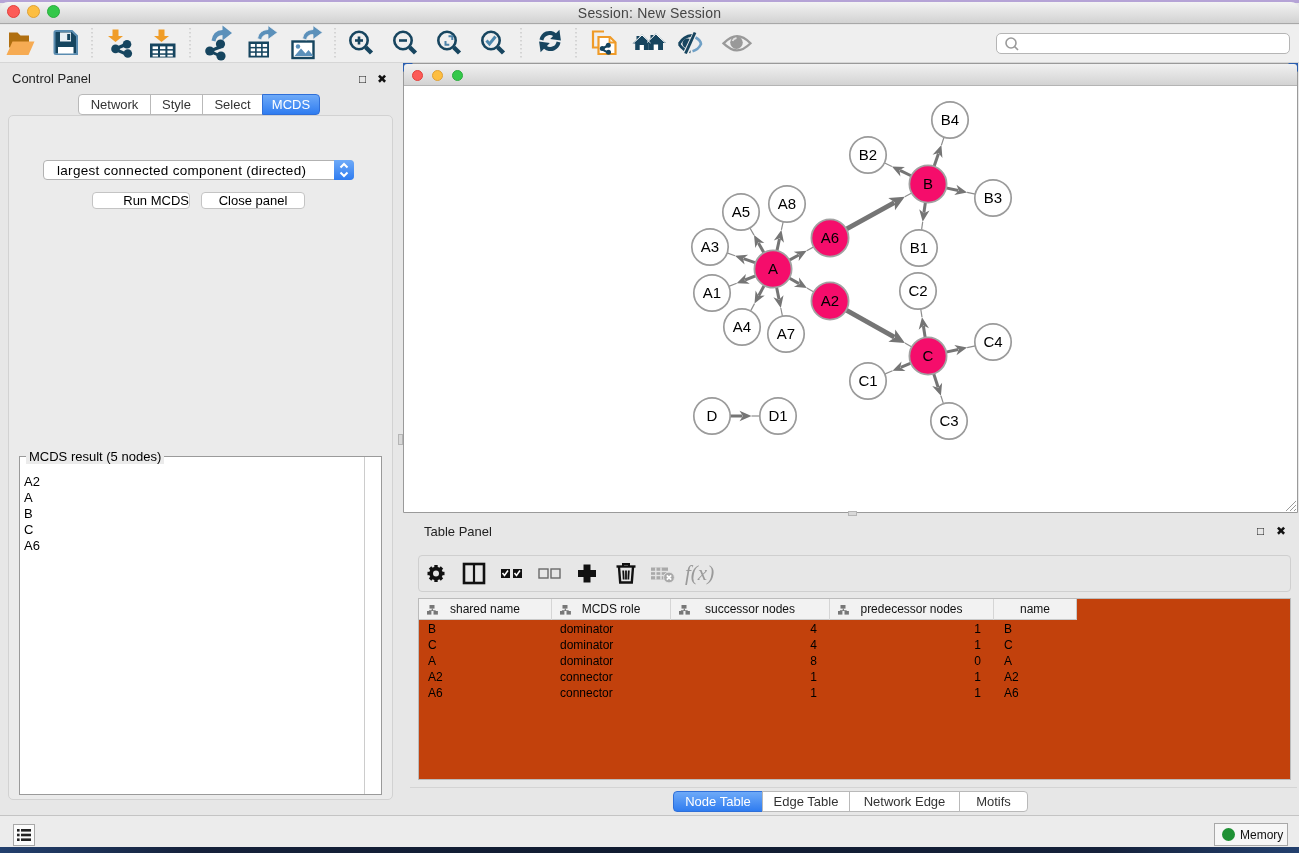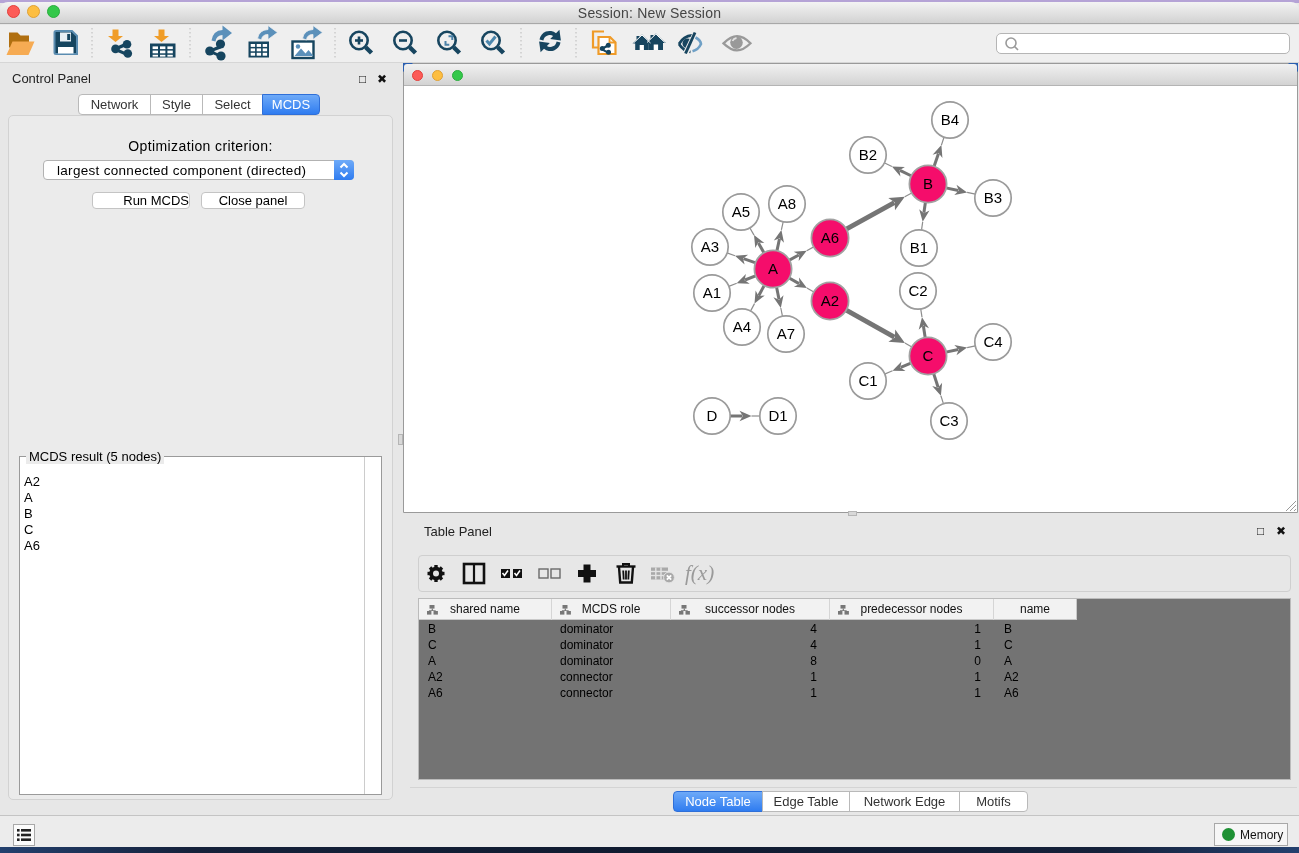--- a/index.html
+++ b/index.html
@@ -21,21 +21,21 @@
 #net-window{left:403px;top:63px;width:895px;height:450px;background:#fff;border:1px solid #9a9a9a;border-radius:3px 3px 0 0}
 #net-title{position:absolute;left:0;top:0;width:100%;height:22px;background:linear-gradient(#f1f1f1,#d3d3d3);border-bottom:1px solid #b4b4b4;border-radius:3px 3px 0 0}
 #net-title .t1{left:8px;top:6px;width:11px;height:11px;background:#fc5b57;border:1px solid #e2403c}
 #net-title .t2{left:28px;top:6px;width:11px;height:11px;background:#fdbe41;border:1px solid #e0a135}
 #net-title .t3{left:48px;top:6px;width:11px;height:11px;background:#34c84a;border:1px solid #2bad3e}
 #net-title-text{position:absolute;top:4px;width:100%;text-align:center;font-size:13px;letter-spacing:.4px;color:#333}
 #graph{position:absolute;left:1px;top:23px}
 #tablepanel{left:401px;top:515px;width:898px;height:300px}
 #tp-head{position:absolute;left:23px;top:9px;font-size:13px;color:#222}
 #tp-toolbar{position:absolute;left:17px;top:40px;width:873px;height:37px;background:#e7e7e7;border:1px solid #cfcfcf;border-radius:4px}
-#tp-table{position:absolute;left:17px;top:83px;width:873px;height:182px;background:#737373;border:1px solid #bbb;font-size:12px}
+#tp-table{position:absolute;left:17px;top:83px;width:873px;height:182px;background:#c2410c;border:1px solid #bbb;font-size:12px}
 #bt-tabs{position:absolute;left:272px;top:276px;height:21px}
 #statusbar{left:0;top:815px;width:1299px;height:32px;background:#ececec;border-top:1px solid #c4c4c4}
 .hcell{position:absolute;top:0;height:21px;border-right:1px solid #d5d5d5;text-align:center;font-size:12px;line-height:21px;color:#111}
 .trow{position:absolute;left:0;width:658px;height:16px;font-size:12px;line-height:16px;color:#000}
 .trow .c1{position:absolute;left:9px}
 .trow .c2{position:absolute;left:141px}
 .trow .c3{position:absolute;left:252px;width:146px;text-align:right}
 .trow .c4{position:absolute;left:411px;width:151px;text-align:right}
 .trow .c5{position:absolute;left:585px}
 #desktop-bottom{left:0;top:847px;width:1299px;height:6px;background:linear-gradient(90deg,#23406e,#15213a 15%,#101b30 50%,#15213a 85%,#23406e)}
@@ -205,21 +205,20 @@
  <div id="cp-head">Control Panel</div>
  <div class="winbtns" style="left:359px">□</div>
  <div class="winbtns" style="left:377px">✖</div>
  <div id="cp-tabs">
   <div class="tabseg" style="left:0;width:73px;border-radius:4px 0 0 4px">Network</div>
   <div class="tabseg" style="left:72px;width:53px">Style</div>
   <div class="tabseg" style="left:124px;width:61px">Select</div>
   <div class="tabseg" style="left:184px;width:58px;background:linear-gradient(#6eaaf8,#2f7cf0);color:#fff;border-color:#2f6fd8;border-radius:0 4px 4px 0">MCDS</div>
  </div>
  <div id="cp-body">
-  <div style="position:absolute;top:22px;width:100%;text-align:center;font-size:14px;letter-spacing:.4px">Optimization criterion:</div>
   <div style="position:absolute;left:34px;top:44px;width:311px;height:20px;background:#fff;border:1px solid #b2b2b2;border-radius:4px;font-size:13.5px;letter-spacing:.3px;line-height:19px;padding-left:13px">largest connected component (directed)
    <div style="position:absolute;right:-1px;top:-1px;width:20px;height:20px;background:linear-gradient(#6eaaf8,#2f7cf0);border-radius:0 4px 4px 0">
           <svg width="20" height="20">
             <g stroke="#fff" stroke-width="2" fill="none">
               <polyline points="6.5,7.5 10,4 13.5,7.5"></polyline>
               <polyline points="6.5,12.5 10,16 13.5,12.5"></polyline>
             </g>
           </svg>
         </div>
   </div>

